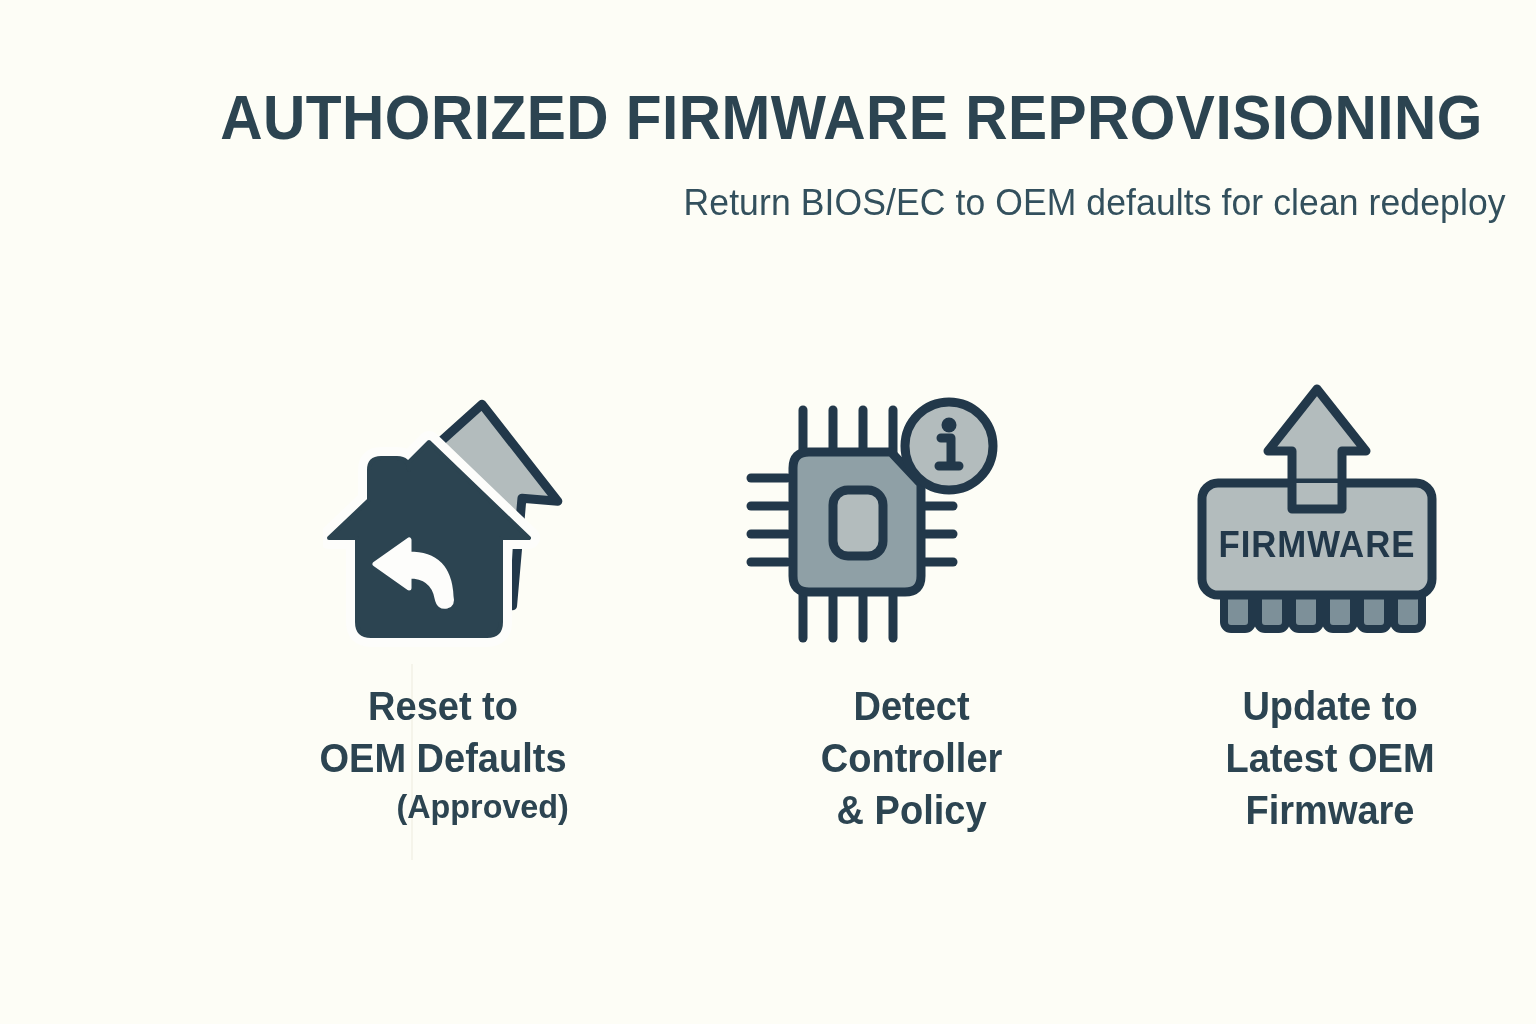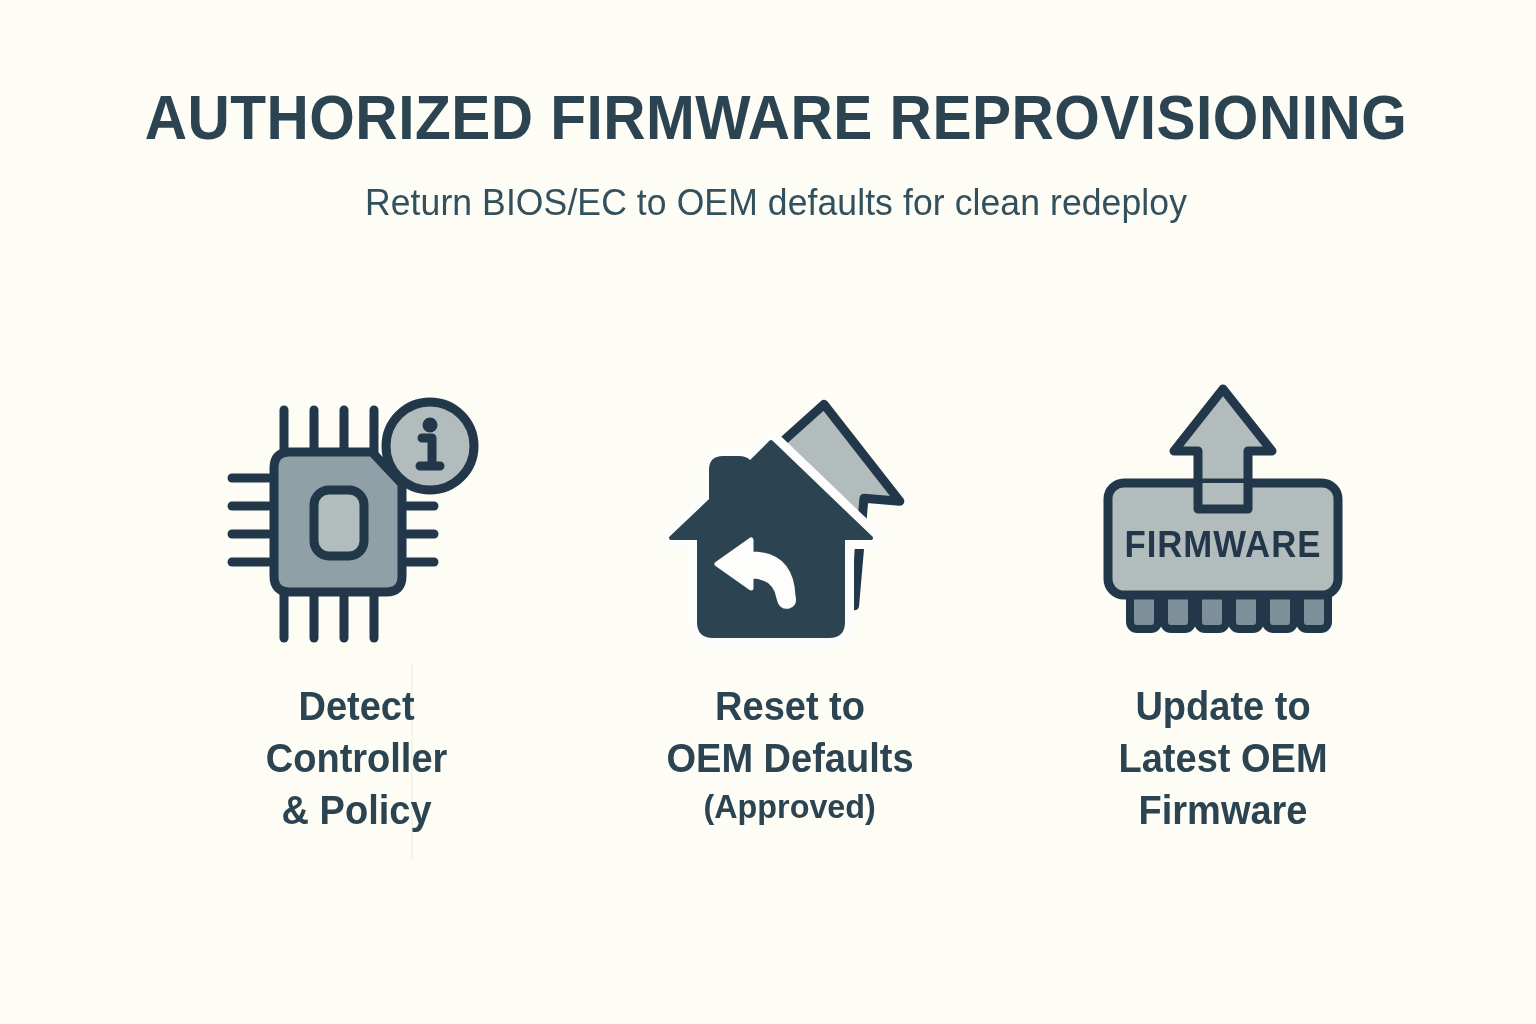--- a/index.html
+++ b/index.html
@@ -15,21 +15,21 @@
   #infographic{
     position:relative;
     width:1536px; height:1024px;
     background:#fdfdf6;
   }
 
   
   .heading{
     position:absolute;
     top:78px; left:0; width:1536px;
-    text-align:center;
+    text-align:right;
     padding-left:16px;
   }
   .title{
     color:#2c4451;
     font-size:63px;
     font-weight:bold;
     letter-spacing:0.5px;
     line-height:1.26;
     text-transform:uppercase;
     transform:scaleX(0.93);
@@ -50,21 +50,21 @@
     width:1300px; height:490px;
     display:flex;
     align-items:flex-start;
   }
   .step{
     position:relative;
     flex:1 1 0;
     height:100%;
     display:flex;
     flex-direction:column;
-    align-items:center;
+    align-items:flex-end;
   }
   .step .art{
     height:290px;
     display:flex;
     align-items:center;
     justify-content:center;
   }
 
   .step-label{
     color:#2c4451;
@@ -111,20 +111,49 @@
 <div id="infographic">
 
   <div class="heading">
     <div class="title">AUTHORIZED FIRMWARE REPROVISIONING</div>
     <div class="subtitle">Return BIOS/EC to OEM defaults for clean redeploy</div>
   </div>
 
   <div class="steps">
 
     <div class="divider"></div>
+
+    <div class="step s2">
+      <div class="art">
+        <svg width="250" height="262" viewBox="0 0 250 262">
+
+          <g transform="rotate(5 150 140)">
+            <path d="M148,14 L232,104 L196,104 L196,212 L100,212 L100,104 L64,104 Z" fill="#b3bcbd" stroke="#22384a" stroke-width="9" stroke-linejoin="round"></path>
+          </g>
+
+          <path d="M78,110 L78,84 Q78,74 88,74 L104,74 Q114,74 114,84 L114,80 L124,70
+                   L124,70 L18,150" fill="none" stroke="none"></path>
+          <g>
+
+            <path d="M6,148 L46,110 L46,80 Q46,68 58,68 L74,68 Q86,68 86,80 L86,72
+                     L106,52 L206,148 L178,148 L178,232 Q178,246 164,246
+                     L48,246 Q34,246 34,232 L34,148 Z" fill="#fdfdfb" stroke="#fdfdfb" stroke-width="22" stroke-linejoin="round" stroke-linecap="round"></path>
+            <path d="M6,148 L46,110 L46,80 Q46,68 58,68 L74,68 Q86,68 86,80 L86,72
+                     L106,52 L206,148 L178,148 L178,232 Q178,246 164,246
+                     L48,246 Q34,246 34,232 L34,148 Z" fill="#2c4451" stroke="#2c4451" stroke-width="4" stroke-linejoin="round"></path>
+          </g>
+
+          <path d="M52,174 L86,150 L86,164 Q126,164 128,206 Q130,214 124,216
+                   Q116,218 114,208 Q110,186 86,186 L86,198 Z" fill="#fdfdfb" stroke="#fdfdfb" stroke-width="5" stroke-linejoin="round"></path>
+        </svg>
+      </div>
+      <div class="step-label">Reset to
+OEM Defaults</div>
+      <div class="step-sublabel">(Approved)</div>
+    </div>
 
     <div class="step s1">
       <div class="art">
         <svg width="262" height="266" viewBox="0 0 262 266">
           <g stroke="#22384a" stroke-width="9" stroke-linecap="round" stroke-linejoin="round" fill="none">
 
             <line x1="58" y1="18" x2="58" y2="62"></line>
             <line x1="88" y1="18" x2="88" y2="62"></line>
             <line x1="118" y1="18" x2="118" y2="62"></line>
             <line x1="148" y1="18" x2="148" y2="62"></line>
@@ -152,49 +181,20 @@
           <circle cx="204" cy="54" r="44" fill="#b3bcbd" stroke="#22384a" stroke-width="9"></circle>
           <circle cx="204" cy="33" r="7.5" fill="#22384a"></circle>
           <path d="M196,46 L206,46 L206,74 M194,74 L214,74" stroke="#22384a" stroke-width="9" fill="none" stroke-linecap="round" stroke-linejoin="round"></path>
         </svg>
       </div>
       <div class="step-label">Detect
 Controller
 &amp; Policy</div>
     </div>
 
-    <div class="step s2">
-      <div class="art">
-        <svg width="250" height="262" viewBox="0 0 250 262">
-
-          <g transform="rotate(5 150 140)">
-            <path d="M148,14 L232,104 L196,104 L196,212 L100,212 L100,104 L64,104 Z" fill="#b3bcbd" stroke="#22384a" stroke-width="9" stroke-linejoin="round"></path>
-          </g>
-
-          <path d="M78,110 L78,84 Q78,74 88,74 L104,74 Q114,74 114,84 L114,80 L124,70
-                   L124,70 L18,150" fill="none" stroke="none"></path>
-          <g>
-
-            <path d="M6,148 L46,110 L46,80 Q46,68 58,68 L74,68 Q86,68 86,80 L86,72
-                     L106,52 L206,148 L178,148 L178,232 Q178,246 164,246
-                     L48,246 Q34,246 34,232 L34,148 Z" fill="#fdfdfb" stroke="#fdfdfb" stroke-width="22" stroke-linejoin="round" stroke-linecap="round"></path>
-            <path d="M6,148 L46,110 L46,80 Q46,68 58,68 L74,68 Q86,68 86,80 L86,72
-                     L106,52 L206,148 L178,148 L178,232 Q178,246 164,246
-                     L48,246 Q34,246 34,232 L34,148 Z" fill="#2c4451" stroke="#2c4451" stroke-width="4" stroke-linejoin="round"></path>
-          </g>
-
-          <path d="M52,174 L86,150 L86,164 Q126,164 128,206 Q130,214 124,216
-                   Q116,218 114,208 Q110,186 86,186 L86,198 Z" fill="#fdfdfb" stroke="#fdfdfb" stroke-width="5" stroke-linejoin="round"></path>
-        </svg>
-      </div>
-      <div class="step-label">Reset to
-OEM Defaults</div>
-      <div class="step-sublabel">(Approved)</div>
-    </div>
-
     <div class="step s3">
       <div class="art">
         <svg width="246" height="276" viewBox="0 0 246 276">
 
           <path d="M123,10 L172,72 L148,72 L148,130 L98,130 L98,72 L74,72 Z" fill="#b3bcbd" stroke="#22384a" stroke-width="9" stroke-linejoin="round"></path>
 
           <g>
             <rect x="30" y="206" width="28" height="44" rx="7" fill="#7d9099" stroke="#22384a" stroke-width="8"></rect>
             <rect x="64" y="206" width="28" height="44" rx="7" fill="#7d9099" stroke="#22384a" stroke-width="8"></rect>
             <rect x="98" y="206" width="28" height="44" rx="7" fill="#7d9099" stroke="#22384a" stroke-width="8"></rect>

